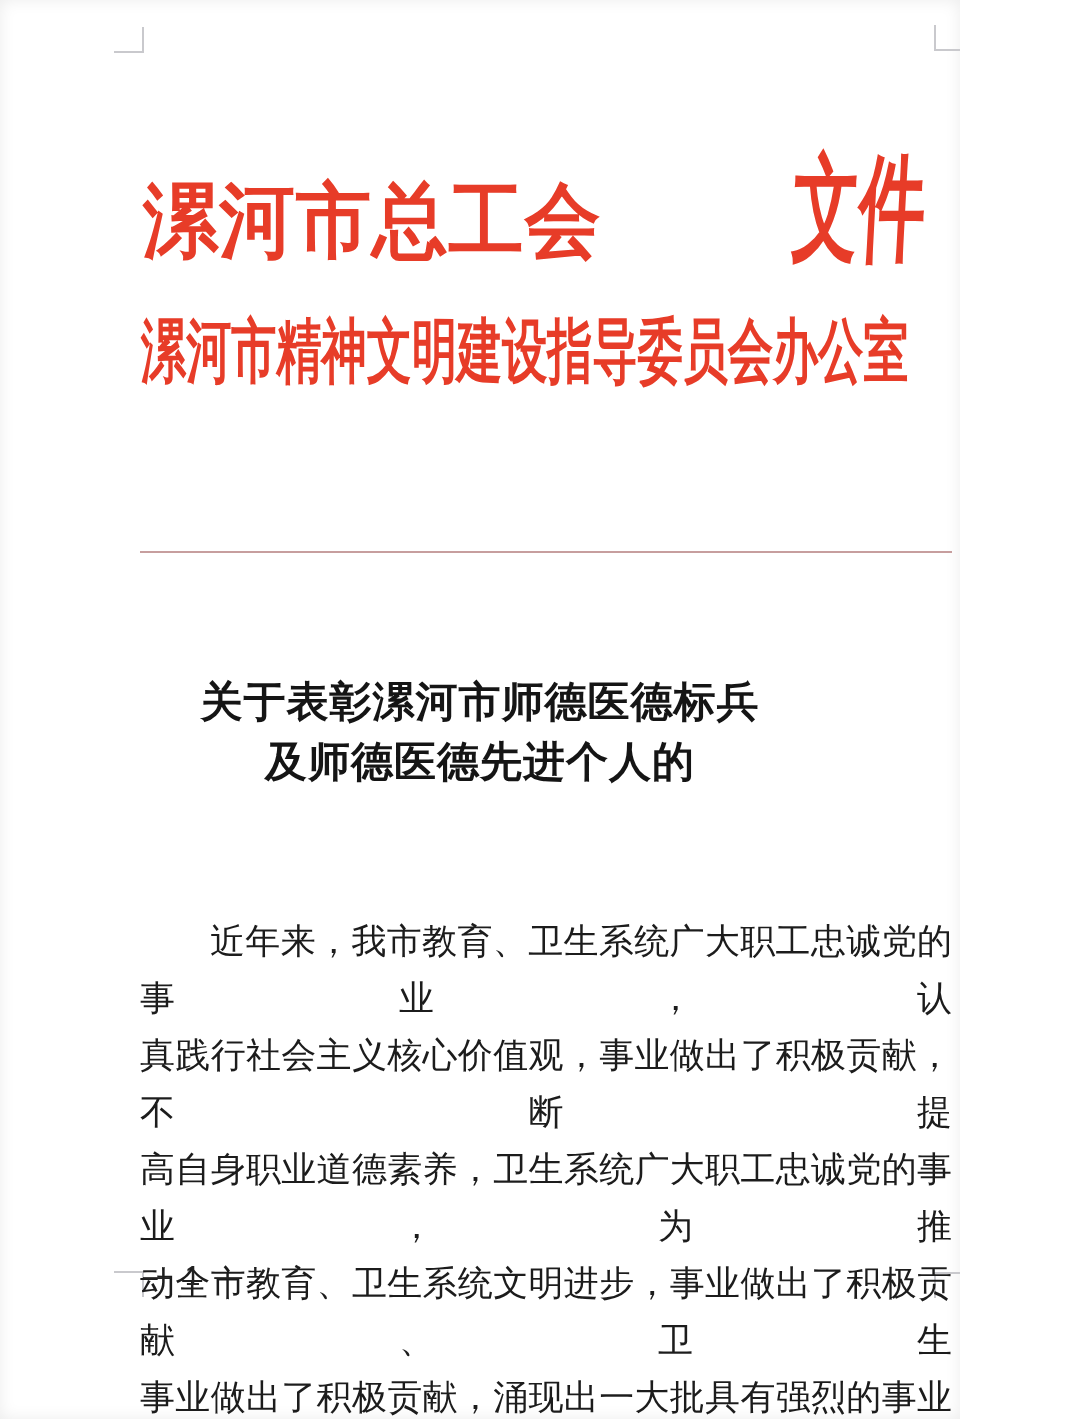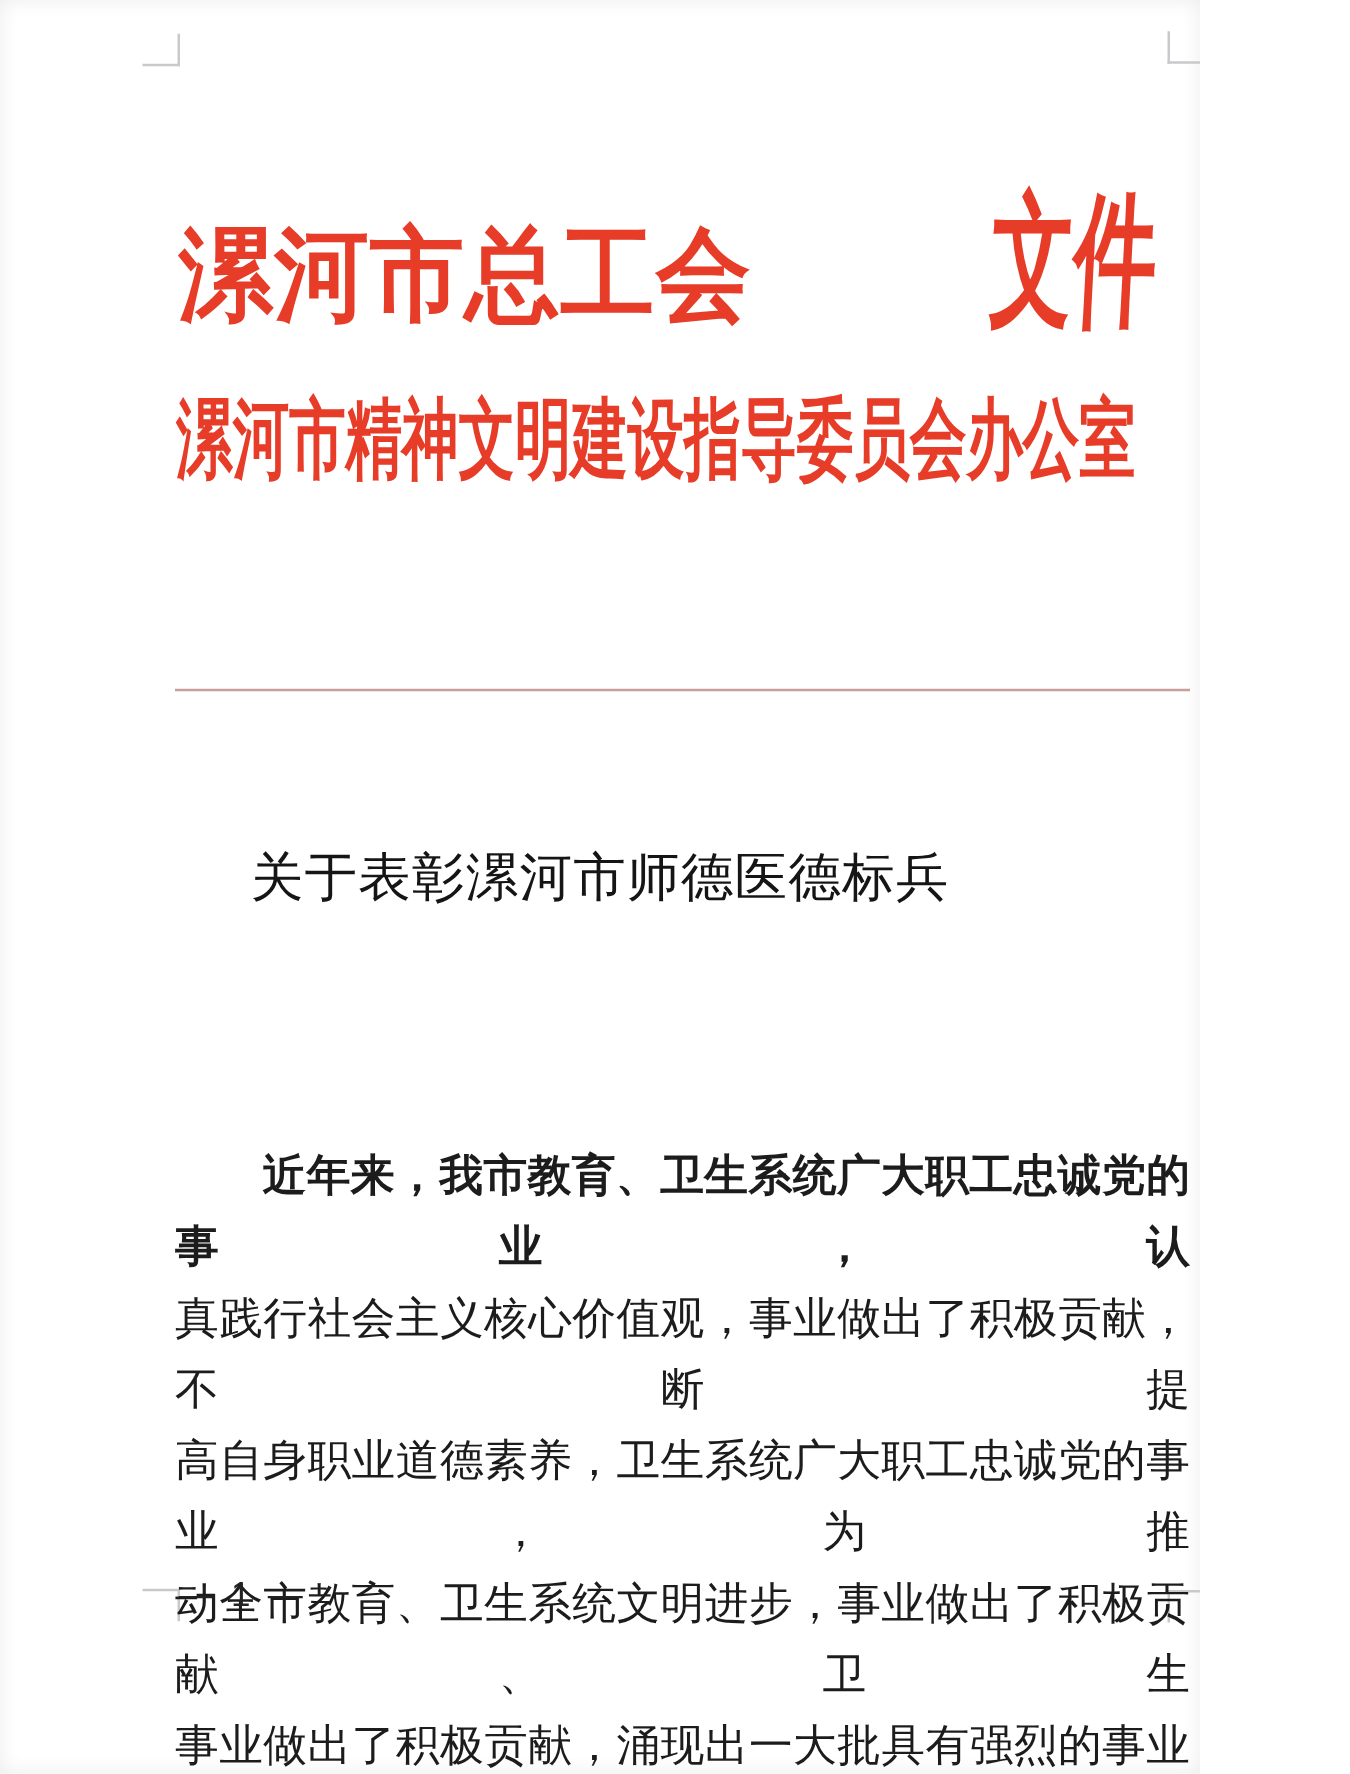--- a/index.html
+++ b/index.html
@@ -63,33 +63,33 @@
 
   .separator {
     position: absolute; left: 140px; top: 551px;
     width: 812px; height: 2px;
     background: var(--separator);
   }
 
   .title {
     position: absolute; left: 0; right: 0; top: 672px;
     text-align: center;
-    font-size: 42px; font-weight: normal; line-height: 60px;
+    font-size: 42px; font-weight: bold; line-height: 60px;
     color: #151515;
     letter-spacing: 1px;
   }
 
   .bodytext {
     position: absolute; left: 140px; top: 912px;
     width: 812px;
     font-size: 35px; line-height: 57px;
     color: var(--text);
   }
   .bline { text-align: justify; text-align-last: justify; }
-  .bline.first { text-indent: 70px; font-weight: bold; }
+  .bline.first { text-indent: 70px; }
 
   .pageno {
     position: absolute; left: 143px; top: 1260px;
     font-size: 28px; letter-spacing: 3px;
     color: #222222;
   }
 </style>
 </head>
 <body>
 
@@ -110,20 +110,21 @@
 
   <div class="org2">
     <span class="inner">漯河市精神文明建设指导委员会办公室</span>
   </div>
 
 
   <div class="separator"></div>
 
   <div class="title">
     <div>关于表彰漯河市师德医德标兵</div>
+    <div>及师德医德先进个人的</div>
   </div>
 
   <div class="bodytext">
     <div class="bline first">近年来，我市教育、卫生系统广大职工忠诚党的事业，认</div>
     <div class="bline">真践行社会主义核心价值观，事业做出了积极贡献，不断提</div>
     <div class="bline">高自身职业道德素养，卫生系统广大职工忠诚党的事业，为推</div>
     <div class="bline">动全市教育、卫生系统文明进步，事业做出了积极贡献、卫生</div>
     <div class="bline">事业做出了积极贡献，涌现出一大批具有强烈的事业心和责任</div>
 
   </div>

